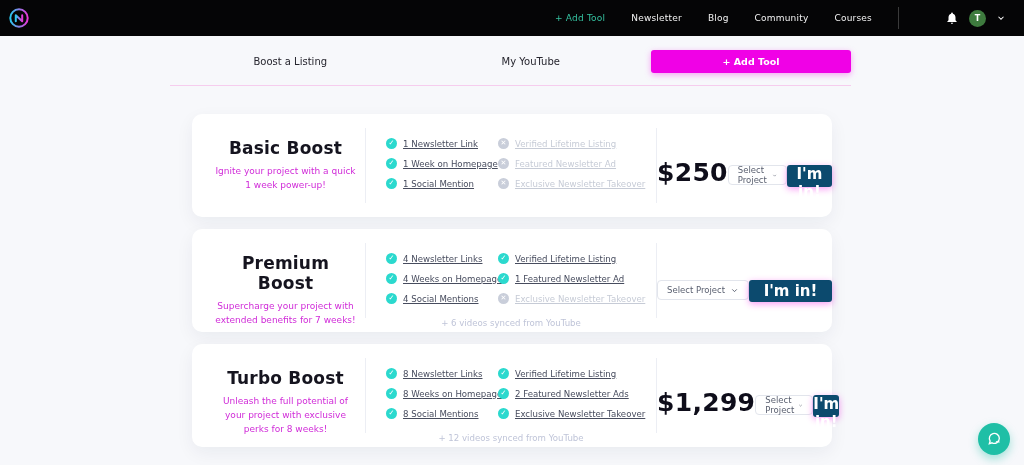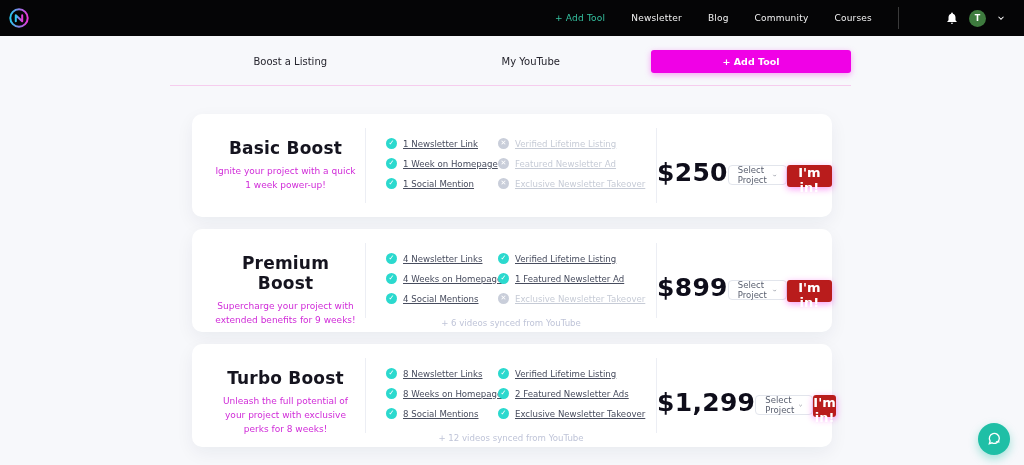--- a/index.html
+++ b/index.html
@@ -43,22 +43,22 @@
   .fi.inc { background:#2bd9ce; }
   .fi.exc { background:#c9ceda; }
   .flabel { font-size:8.6px; color:#474c5e; white-space:nowrap;text-decoration:underline; }
   .feature-row.excluded .flabel { color:#c6cbd6; }
   .plan-note { position:absolute; bottom:4px; left:0; right:0; text-align:center; font-size:8.6px; color:#bfc4d8; }
   .col-price { width:175px; display:flex; flex-direction:row; align-items:center; padding-top:13px; }
   .plan-price { font-size:25px; font-weight:700; color:#0e0d1a; letter-spacing:.3px; }
   .select { margin-top:6px; width:150px; height:20px; border:1px solid #e2e5ec; border-radius:4px; background:#fff;
             display:flex; align-items:center; justify-content:space-between; padding:0 9px; cursor:pointer; }
   .select span { font-size:8.5px; color:#5a6070; }
-  .cta { margin-top:7px; width:150px; height:22px; background:#b91c1c; border:none; border-radius:3px; color:#fff;
-         font-family:inherit; font-size:13px; font-weight:700; cursor:pointer; box-shadow:0 2px 7px rgba(240,1,230,.4); }
+  .cta { margin-top:7px; width:150px; height:22px; background:#0c4a6e; border:none; border-radius:3px; color:#fff;
+         font-family:inherit; font-size:15px; font-weight:700; cursor:pointer; box-shadow:0 2px 7px rgba(240,1,230,.4); }
 
   
   .chat-fab { position:absolute; right:14px; bottom:10px; width:32px; height:32px; border-radius:50%;
               background:#1fbfa6; display:flex; align-items:center; justify-content:center; cursor:pointer;
               box-shadow:0 4px 10px rgba(31,191,166,.4); }
 </style>
 </head>
 <body>
 
 <div class="header">
@@ -147,21 +147,21 @@
           <path d="M6 9l6 6 6-6"></path>
         </svg>
       </div>
       <button class="cta">I'm in!</button>
     </div>
   </div>
 
   <div class="card">
     <div class="col-title">
       <div class="plan-title">Premium Boost</div>
-      <div class="plan-tagline"><span>Supercharge your project with </span><b>extended benefits</b><span> for 9 </span><b>weeks!</b></div>
+      <div class="plan-tagline"><span>Supercharge your project with </span><b>extended benefits</b><span> for 7 </span><b>weeks!</b></div>
     </div>
     <div class="vdiv"></div>
     <div class="col-features">
       <div class="fcol left">
           <div class="feature-row">
             <span class="fi inc">✓</span>
             <span class="flabel">4 Newsletter Links</span>
           </div>
           <div class="feature-row">
             <span class="fi inc">✓</span>
@@ -183,21 +183,20 @@
           </div>
           <div class="feature-row excluded">
             <span class="fi exc">✕</span>
             <span class="flabel">Exclusive Newsletter Takeover</span>
           </div>
         </div>
       <div class="plan-note">+ 6 videos synced from YouTube</div>
     </div>
     <div class="vdiv"></div>
     <div class="col-price">
-      <div class="plan-price">$899</div>
       <div class="select">
         <span>Select Project</span>
         <svg width="9" height="9" viewBox="0 0 24 24" fill="none" stroke="#5a6070" stroke-width="2.5">
           <path d="M6 9l6 6 6-6"></path>
         </svg>
       </div>
       <button class="cta">I'm in!</button>
     </div>
   </div>
 

